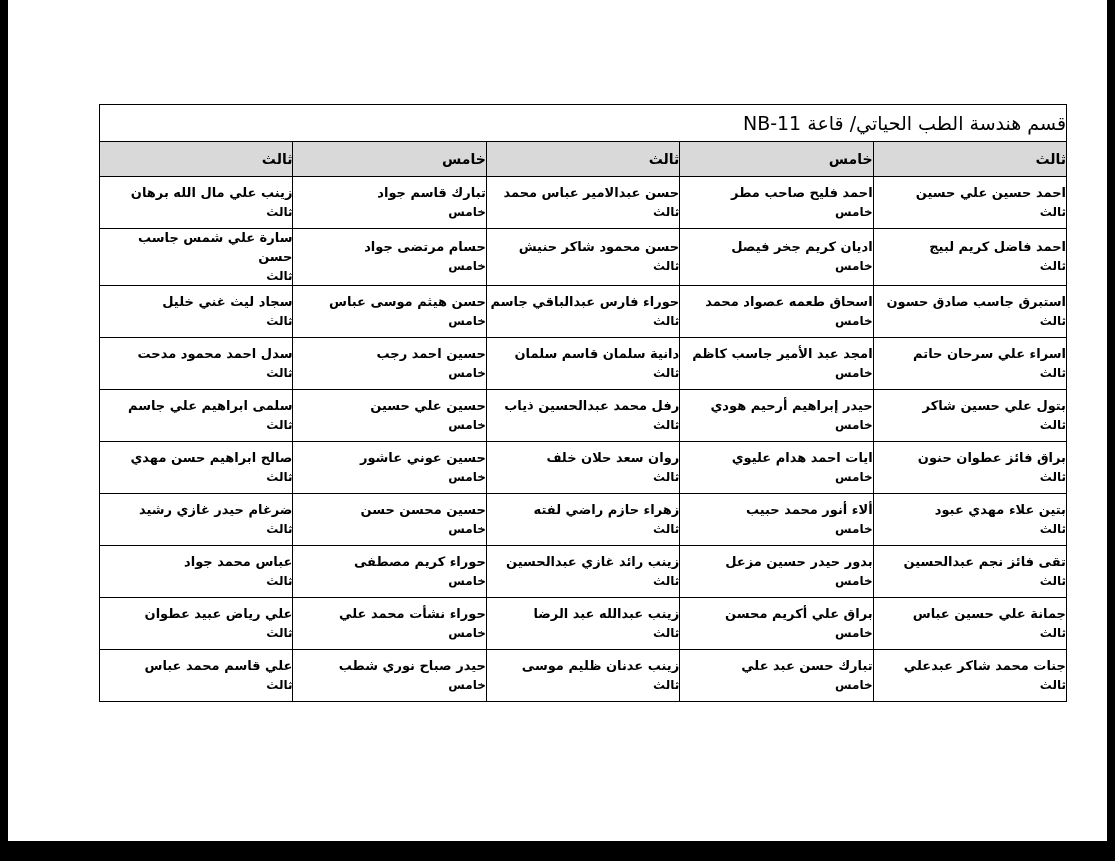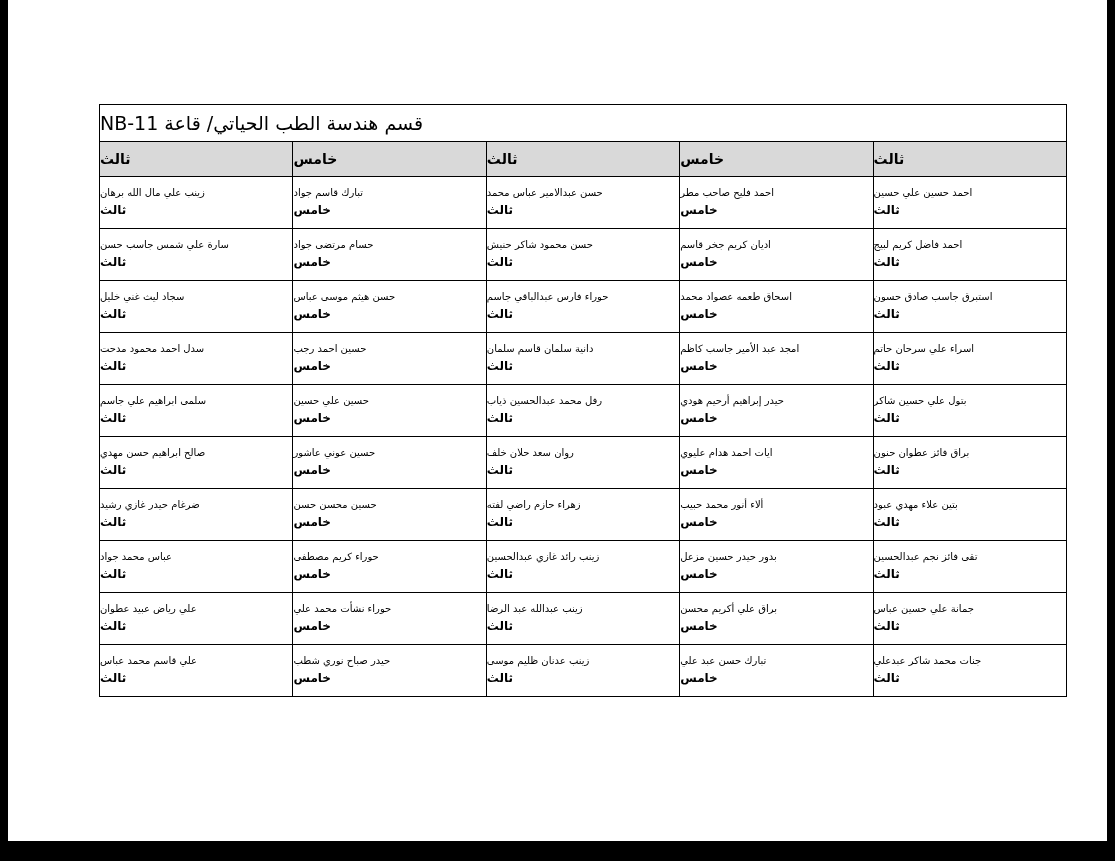--- a/index.html
+++ b/index.html
@@ -49,21 +49,21 @@
   table.roster {
     border-collapse: collapse;
     width: 968px;
     table-layout: fixed;
     direction: rtl;
   }
   table.roster td, table.roster th {
     border: 1px solid #000000;
     padding: 0;
     vertical-align: middle;
-    text-align: left;
+    text-align: right;
   }
   .title-cell {
     height: 36px;
     font-size: 19px;
     font-weight: normal;
     color: #000000;
     letter-spacing: 0px;
     padding: 4px 0 6px 0;
   }
   .hdr-cell {
@@ -75,22 +75,22 @@
   }
   .name-cell {
     height: 51px;
     font-size: 12.5px;
     line-height: 1.45;
     color: #000000;
     padding: 4px 4px;
   }
   .name-cell .nm {
     display: block;
-    font-weight: normal;
-    font-size: 10px;
+    font-weight: bold;
+    font-size: 13px;
   }
   .name-cell .stg {
     display: block;
     font-weight: bold;
     font-size: 12px;
     margin-top: 1px;
   }
 </style>
 </head>
 <body>
@@ -138,21 +138,21 @@
             <span class="stg">ثالث</span>
           </td>
         </tr>
 
         <tr>
           <td class="name-cell">
             <span class="nm">احمد فاضل كريم لبيج</span>
             <span class="stg">ثالث</span>
           </td>
           <td class="name-cell">
-            <span class="nm">اديان كريم جخر قاسم</span>
+            <span class="nm">اديان كريم جخر فيصل</span>
             <span class="stg">خامس</span>
           </td>
           <td class="name-cell">
             <span class="nm">حسن محمود شاكر حنيش</span>
             <span class="stg">ثالث</span>
           </td>
           <td class="name-cell">
             <span class="nm">حسام مرتضى جواد</span>
             <span class="stg">خامس</span>
           </td>

